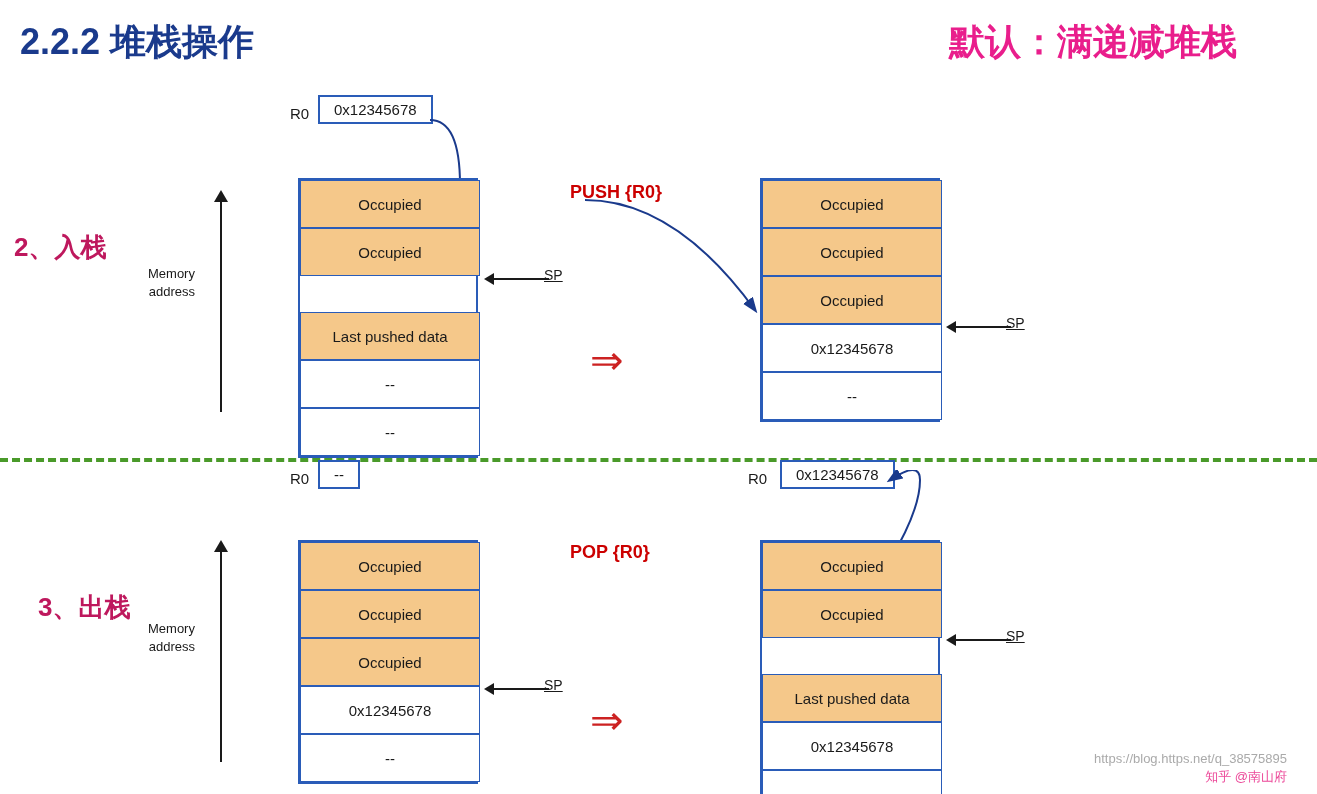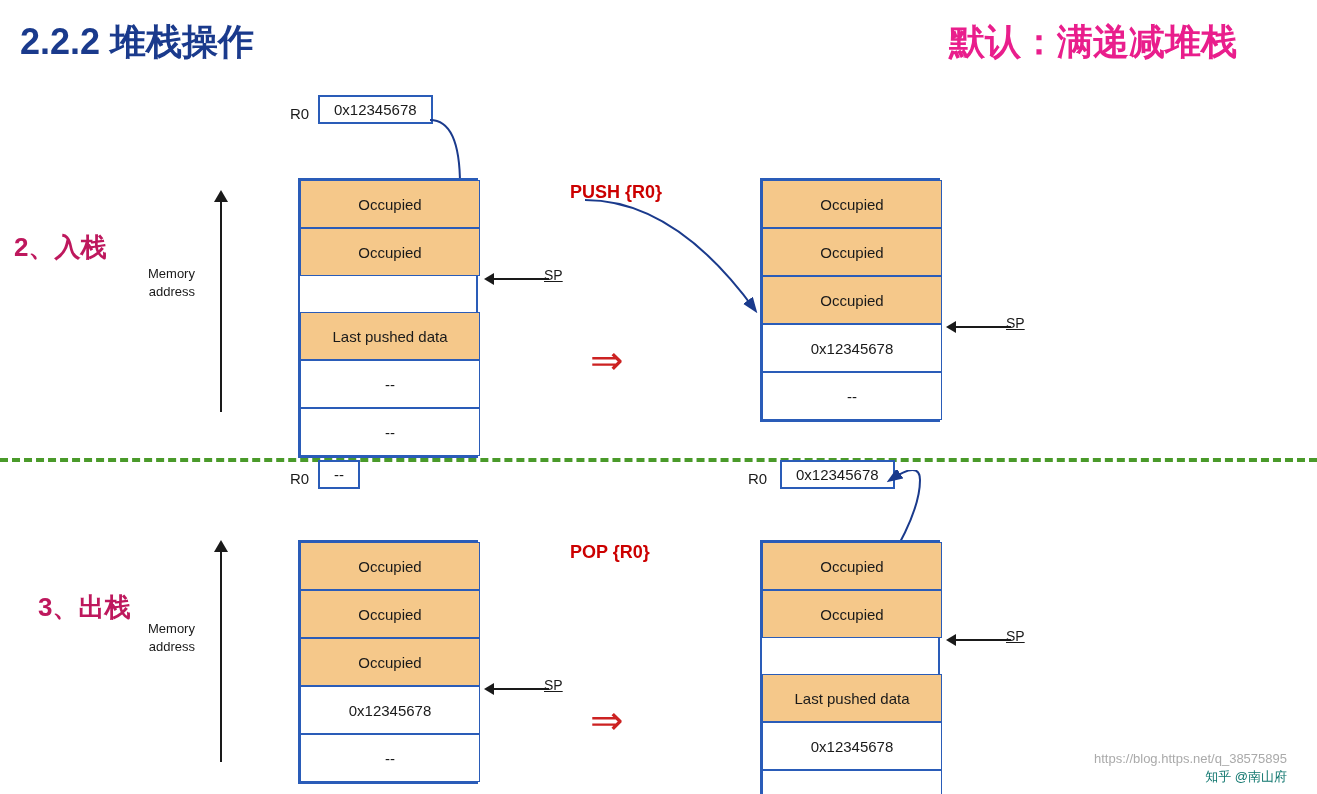--- a/index.html
+++ b/index.html
@@ -175,21 +175,21 @@
       font-size: 15px;
       color: #1a1a1a;
     }
 
     
     .watermark {
       position: absolute;
       bottom: 8px;
       right: 30px;
       font-size: 13px;
-      color: #0f766e;
+      color: #ec4899;
     }
 
     .watermark2 {
       position: absolute;
       bottom: 28px;
       right: 30px;
       font-size: 13px;
       color: #aaa;
     }
   </style>

